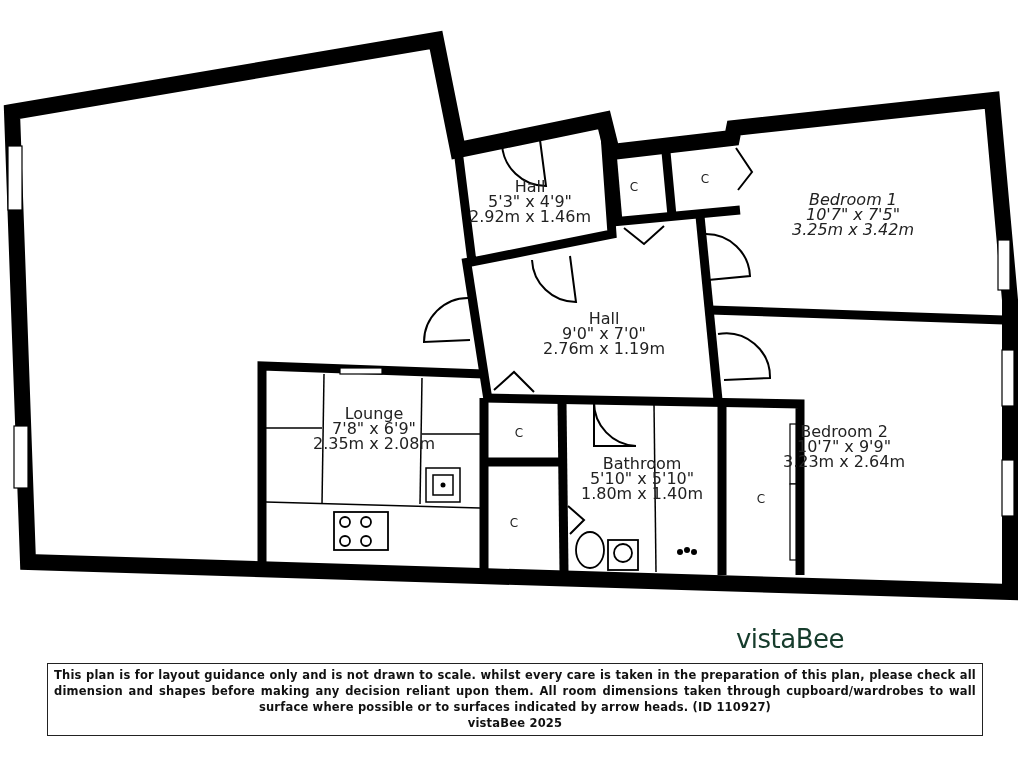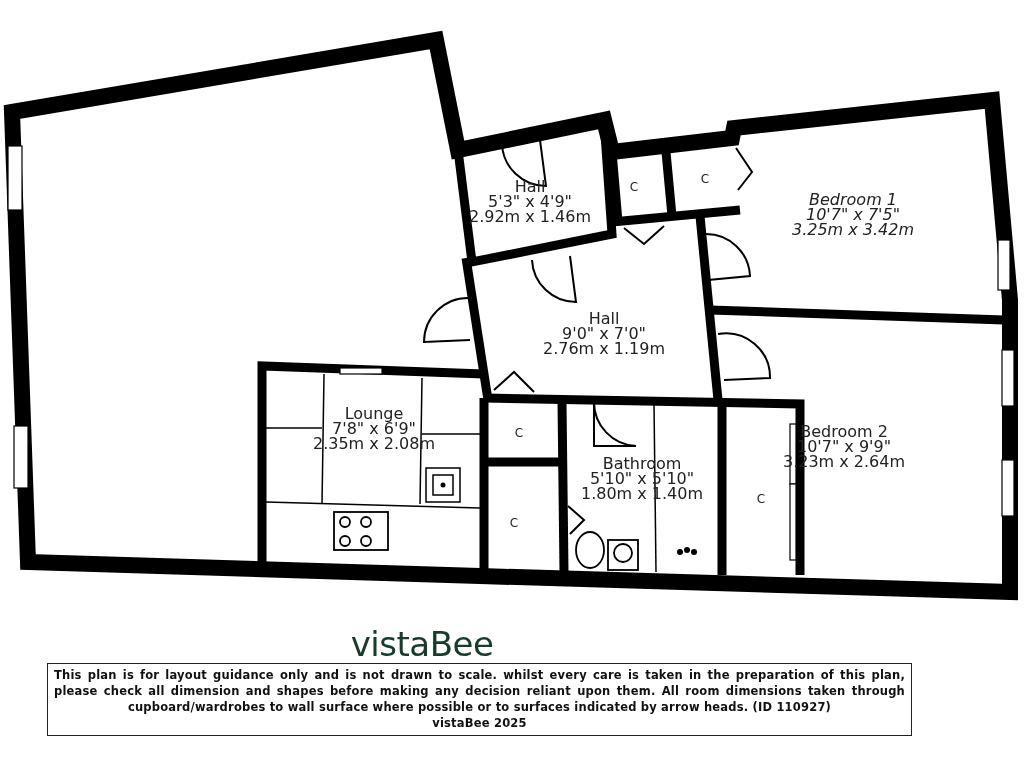--- a/index.html
+++ b/index.html
@@ -1,22 +1,22 @@
 <!DOCTYPE html>
 <html><head>
 <meta charset="utf-8">
 <style>
   html, body { margin:0; padding:0; background:#ffffff; }
   body { width:1024px; height:768px; position:relative; overflow:hidden; font-family:"Liberation Sans", sans-serif; }
   #plan { position:absolute; left:0; top:0; width:1024px; height:620px; }
   .room-label { position:absolute; text-align:center; color:#222; font-family:"DejaVu Sans", sans-serif; font-size:16px; line-height:15px; transform:translateX(-50%); white-space:nowrap; }
   .room-label div { margin:0; }
   .cup-label { position:absolute; font-family:"DejaVu Sans", sans-serif; font-size:12px; color:#222; transform:translate(-50%,-50%); }
-  #logo { position:absolute; left:0; width:844px; top:624px; text-align:center; font-family:"DejaVu Sans", sans-serif; font-size:34px; color:#163c2c; letter-spacing:-0.5px; }
-  #disclaimer { position:absolute; left:47px; top:663px; width:865px; height:73px; box-sizing:border-box; border:1px solid #222; padding:3px 6px 0 6px; text-align:justify; text-align-last:center; font-family:"DejaVu Sans", sans-serif; font-weight:bold; font-size:11.5px; line-height:16px; color:#111; letter-spacing:0.2px; }
+  #logo { position:absolute; left:0; width:844px; top:624px; text-align:right; font-family:"DejaVu Sans", sans-serif; font-size:26px; color:#163c2c; letter-spacing:-0.5px; }
+  #disclaimer { position:absolute; left:47px; top:663px; width:936px; height:73px; box-sizing:border-box; border:1px solid #222; padding:3px 6px 0 6px; text-align:justify; text-align-last:center; font-family:"DejaVu Sans", sans-serif; font-weight:bold; font-size:11.5px; line-height:16px; color:#111; letter-spacing:0.2px; }
   #disclaimer .copy { display:block; text-align:left; }
 </style>
 </head>
 <body>
 
 <div id="plan">
   <svg width="1024" height="620" viewBox="0 0 1024 620">
     <g fill="none" stroke="#000" stroke-linejoin="miter">
 
       <g stroke-width="16">

